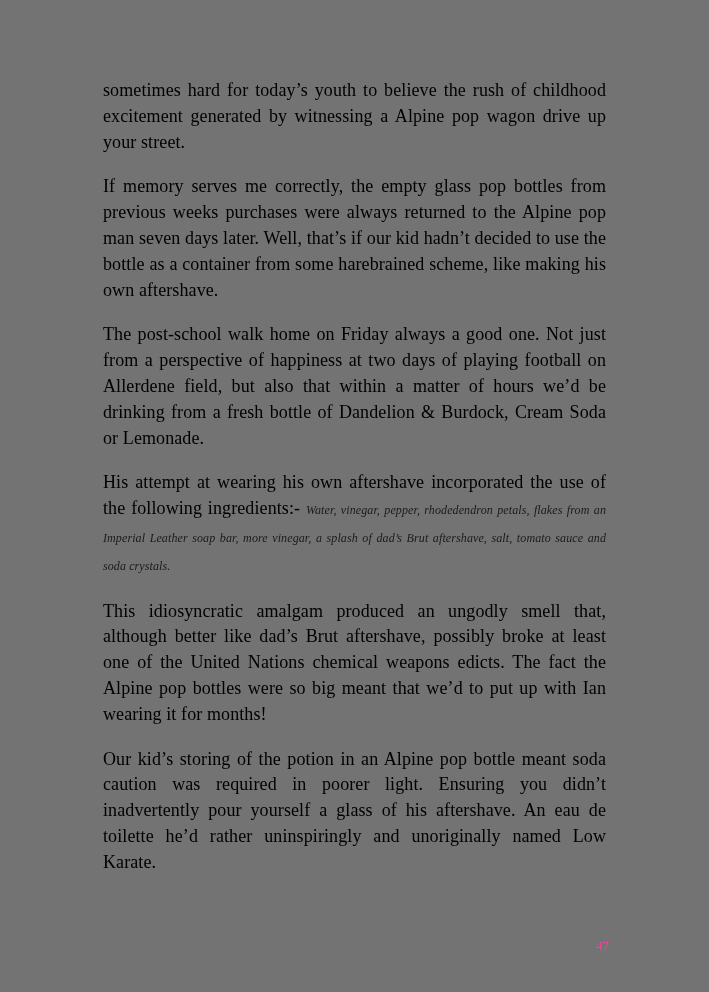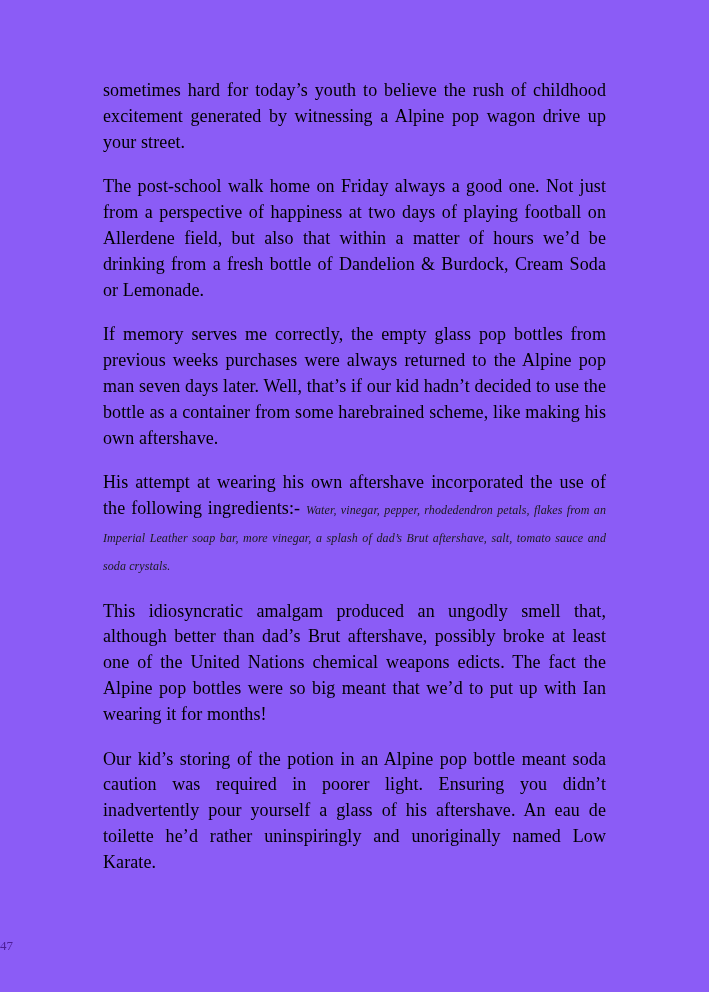--- a/index.html
+++ b/index.html
@@ -13,21 +13,21 @@
     position: relative;
     overflow: hidden;
     font-family: "Liberation Serif", serif;
   }
   .page {
     position: absolute;
     top: 0;
     left: 0;
     width: 709px;
     height: 992px;
-    background: #8b5cf6;
+    background: #737373;
     box-sizing: border-box;
     padding: 78px 103px 0 103px;
   }
   .para {
     margin: 0 0 19px 0;
     font-size: 18px;
     line-height: 25.8px;
     color: #000000;
     text-align: justify;
     letter-spacing: 0.1px;
@@ -39,38 +39,38 @@
     font-style: italic;
     font-family: Liberation Serif, serif;
     font-size: 12px;
     color: #1a1a1a;
   }
   .page-footer {
     position: absolute;
     top: 938px;
     left: 0;
     width: 609px;
-    text-align: left;
+    text-align: right;
     font-size: 13px;
-    color: #4c1d95;
+    color: #ec4899;
     font-family: "Liberation Serif", serif;
   }
 </style>
 </head>
 <body>
 
 <div class="page">
 
   <p class="para"><span class="seg-normal">sometimes hard for today’s youth to believe the rush of childhood excitement generated by witnessing a Alpine pop wagon drive up your street.</span></p>
 
+  <p class="para"><span class="seg-normal">If memory serves me correctly, the empty glass pop bottles from previous weeks purchases were always returned to the Alpine pop man seven days later. Well, that’s if our kid hadn’t decided to use the bottle as a container from some harebrained scheme, like making his own aftershave.</span></p>
+
   <p class="para"><span class="seg-normal">The post-school walk home on Friday always a good one. Not just from a perspective of happiness at two days of playing football on Allerdene field, but also that within a matter of hours we’d be drinking from a fresh bottle of Dandelion &amp; Burdock, Cream Soda or Lemonade.</span></p>
-
-  <p class="para"><span class="seg-normal">If memory serves me correctly, the empty glass pop bottles from previous weeks purchases were always returned to the Alpine pop man seven days later. Well, that’s if our kid hadn’t decided to use the bottle as a container from some harebrained scheme, like making his own aftershave.</span></p>
 
   <p class="para"><span class="seg-normal">His attempt at wearing his own aftershave incorporated the use of the following ingredients:- </span><span class="seg-italic">Water, vinegar, pepper, rhodedendron petals, flakes from an Imperial Leather soap bar, more vinegar, a splash of dad’s Brut aftershave, salt, tomato sauce and soda crystals.</span></p>
 
-  <p class="para"><span class="seg-normal">This idiosyncratic amalgam produced an ungodly smell that, although better than dad’s Brut aftershave, possibly broke at least one of the United Nations chemical weapons edicts. The fact the Alpine pop bottles were so big meant that we’d to put up with Ian wearing it for months!</span></p>
+  <p class="para"><span class="seg-normal">This idiosyncratic amalgam produced an ungodly smell that, although better like dad’s Brut aftershave, possibly broke at least one of the United Nations chemical weapons edicts. The fact the Alpine pop bottles were so big meant that we’d to put up with Ian wearing it for months!</span></p>
 
   <p class="para"><span class="seg-normal">Our kid’s storing of the potion in an Alpine pop bottle meant soda caution was required in poorer light. Ensuring you didn’t inadvertently pour yourself a glass of his aftershave. An eau de toilette he’d rather uninspiringly and unoriginally named Low Karate.</span></p>
 
 </div>
 
 <div class="page-footer">47</div>
 
 </body></html>

